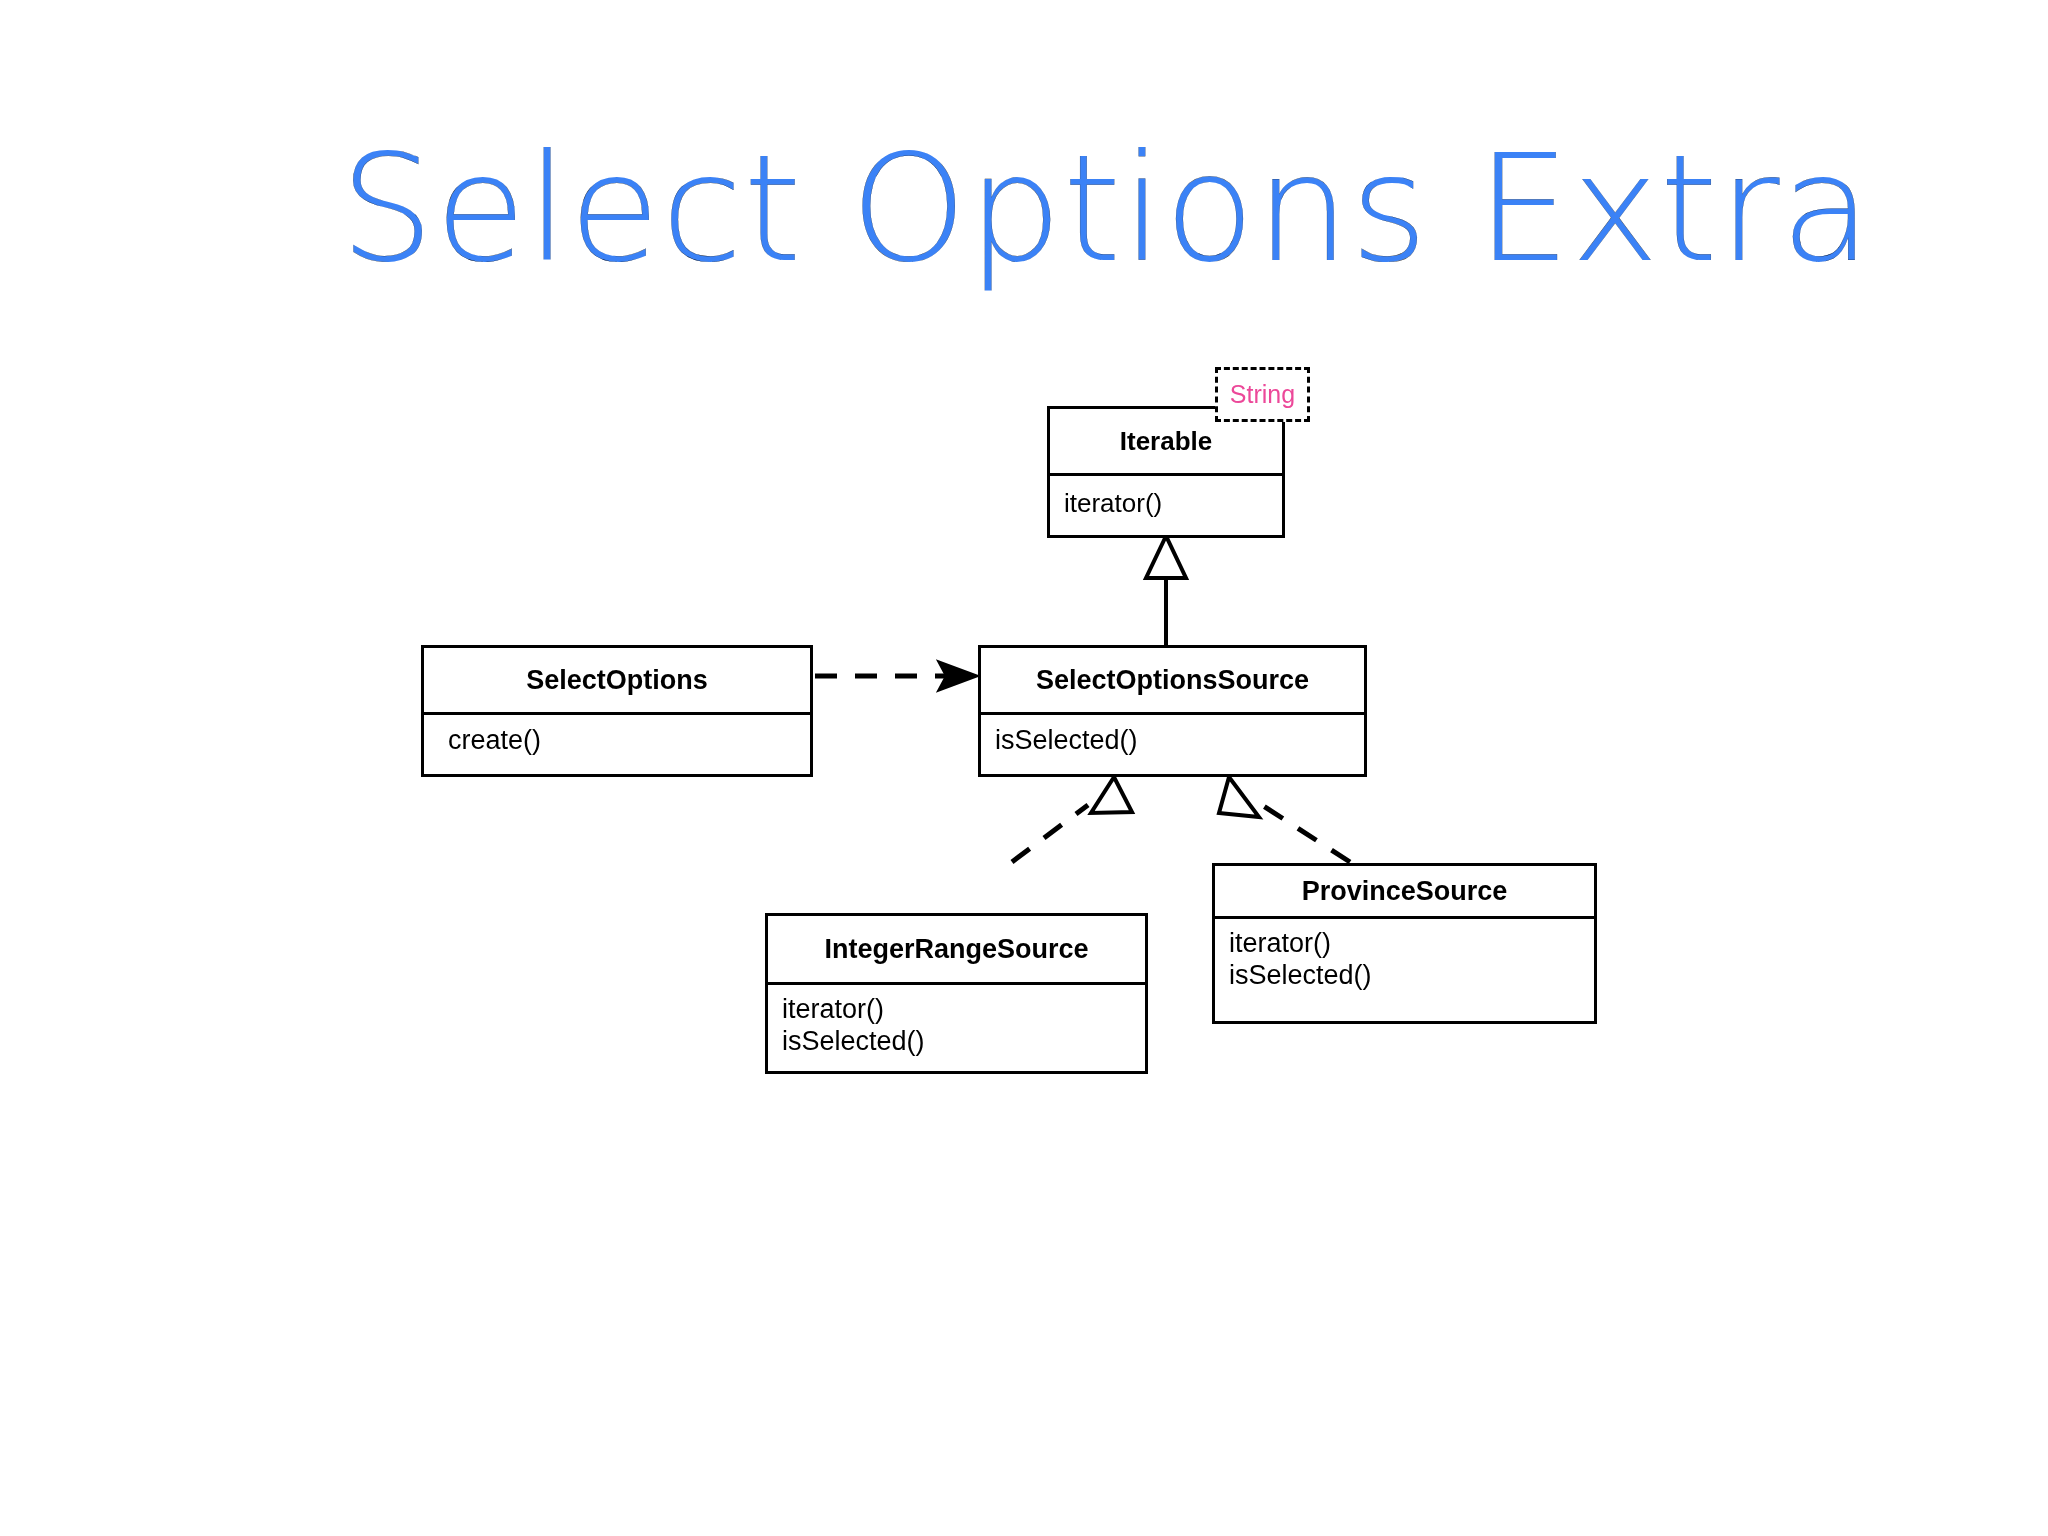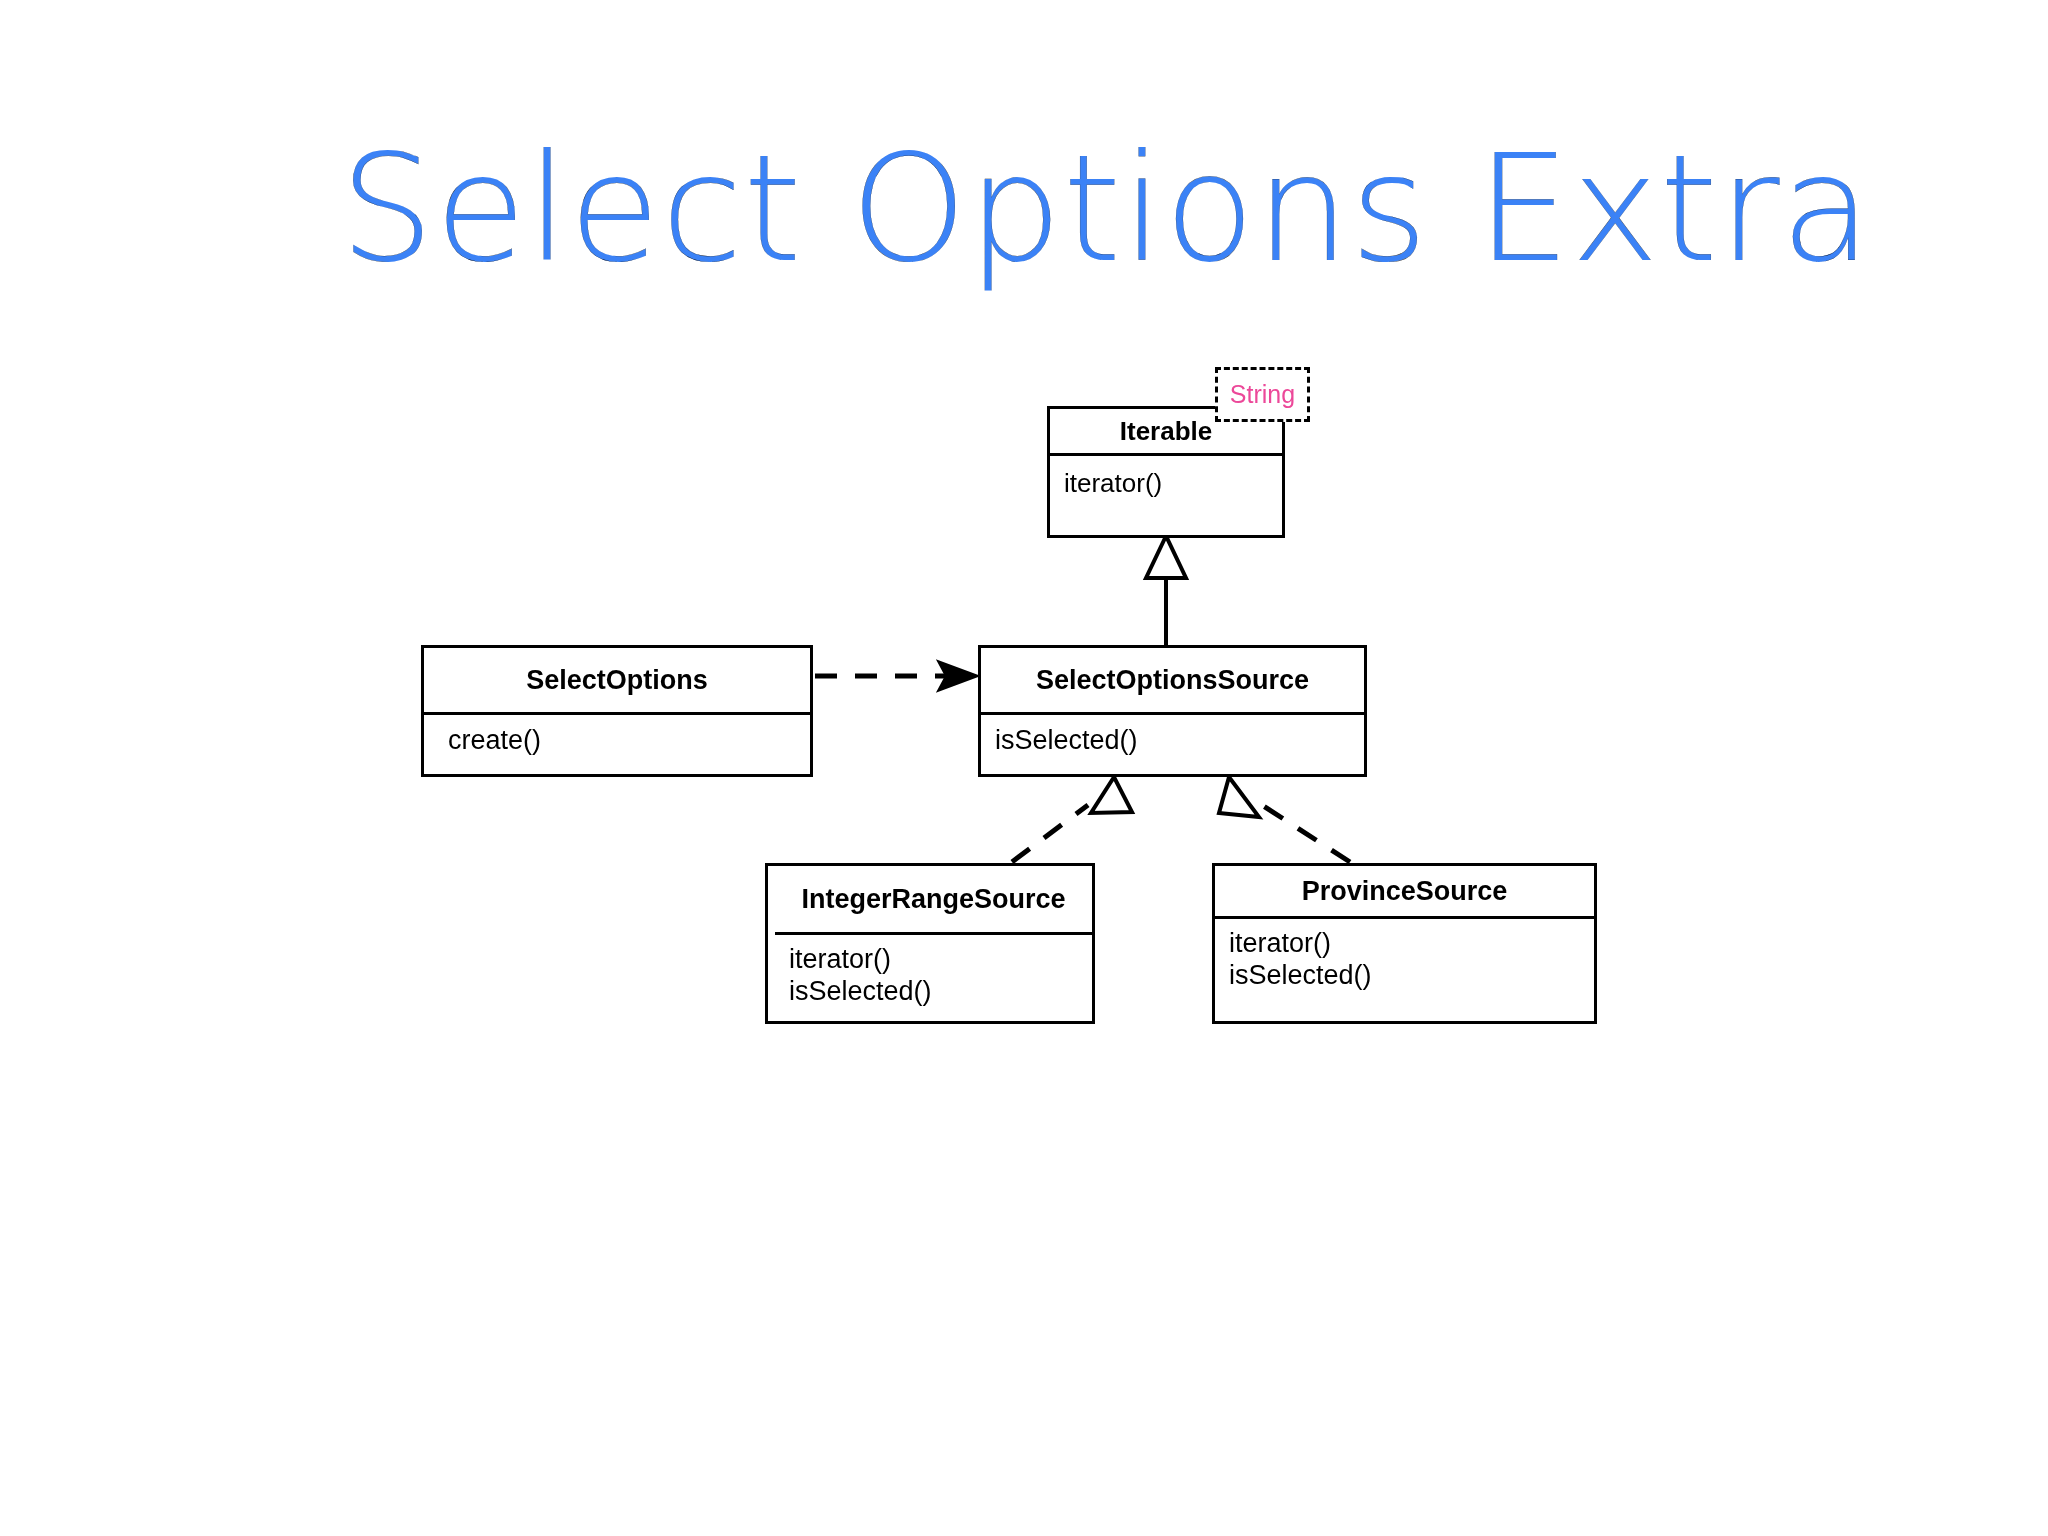--- a/index.html
+++ b/index.html
@@ -77,21 +77,21 @@
 
   
   #box-iterable {
     left: 1047px;
     top: 406px;
     width: 238px;
     height: 132px;
     z-index: 3;
   }
   #box-iterable .uml-name {
-    height: 44px;
+    height: 64px;
     font-size: 26px;
   }
   #box-iterable .uml-members {
     height: 65px;
     font-size: 26px;
     font-weight: normal;
     padding-top: 12px;
   }
 
   
@@ -146,24 +146,23 @@
   }
   #box-selectoptionssource .uml-members {
     height: 65px;
     font-size: 27px;
     font-weight: normal;
   }
 
   
   #box-integerrangesource {
     left: 765px;
-    top: 863px;
-    width: 330px;
+    top: 913px;
+    width: 383px;
     height: 161px;
-    padding-left: 7px;
   }
   #box-integerrangesource .uml-name {
     height: 66px;
     font-size: 27px;
   }
   #box-integerrangesource .uml-members {
     height: 95px;
     font-size: 27px;
     font-weight: normal;
     line-height: 1.18;

